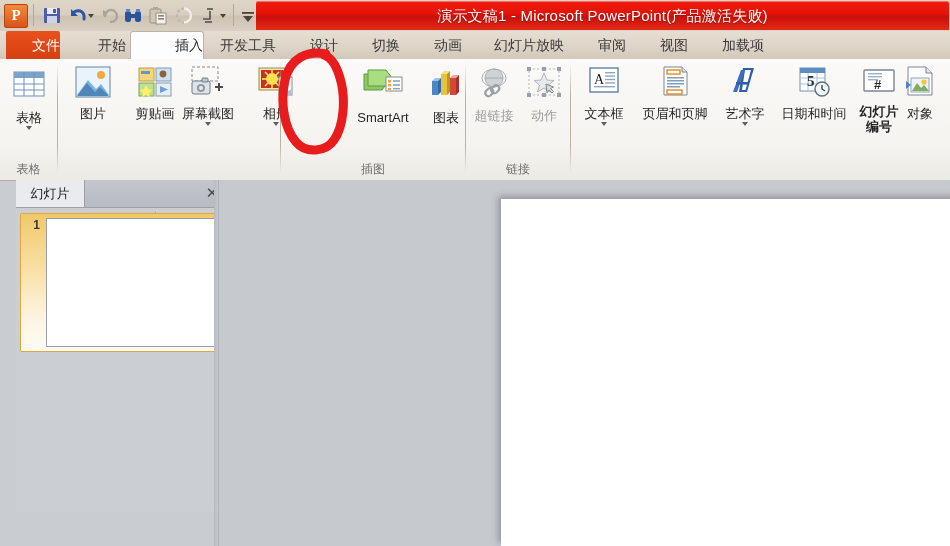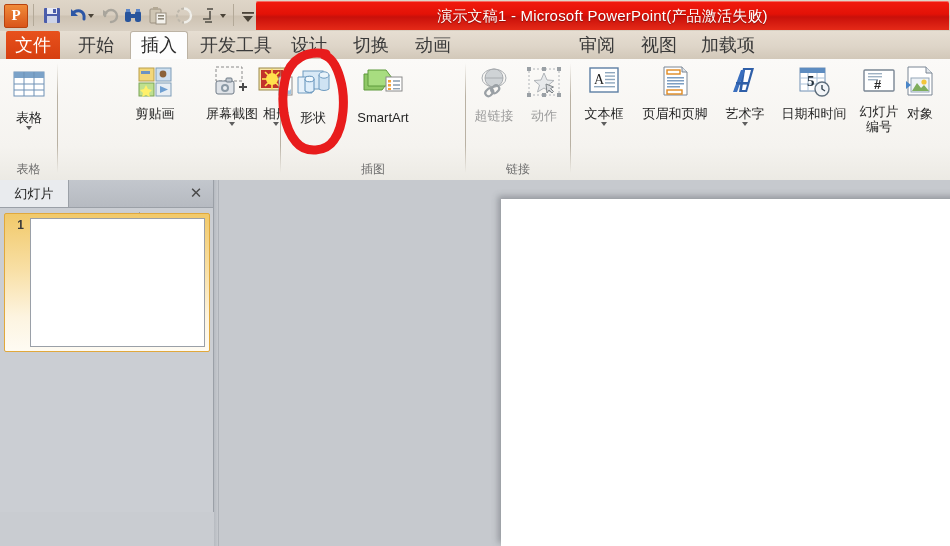--- a/index.html
+++ b/index.html
@@ -43,21 +43,21 @@
   .cap:after{content:"";position:absolute;left:0;top:2px;border-left:3.5px solid transparent;
     border-right:3.5px solid transparent;border-top:4px solid #4a4338;}
 
   
   .tabstrip{
     position:absolute;left:0;top:31px;width:950px;height:28px;
     background:linear-gradient(to bottom,#e6ded2 0%,#ded5c8 55%,#d2c8b9 100%);
   }
   .tab{
     position:absolute;top:0;height:28px;line-height:28px;
-    font-size:18px;color:#3a3a3a;text-align:center;cursor:default;white-space:nowrap;
+    font-size:14px;color:#3a3a3a;text-align:right;cursor:default;white-space:nowrap;
   }
   .tab-file{
     background:linear-gradient(to bottom,#e8511c,#d63f10);
     color:#fff;border-top-left-radius:2px;border-top-right-radius:2px;
   }
   .tab-active{
     background:#fdfdfd;color:#2a2a2a;
     border:1px solid #bcb3a4;border-bottom:none;
     border-top-left-radius:3px;border-top-right-radius:3px;
     box-sizing:border-box;line-height:26px;
@@ -76,31 +76,31 @@
     position:absolute;bottom:2px;height:18px;line-height:18px;width:100%;
     text-align:center;font-size:12px;color:#6e6e6e;
   }
   .btn{
     position:absolute;top:6px;text-align:center;cursor:default;
   }
   .btn .ico{margin:0 auto;display:block;}
   .btn .lbl{
     display:block;font-size:13px;color:#262626;line-height:15px;margin-top:3px;white-space:nowrap;
   }
-  .btn .lbl.two{white-space:normal;width:42px;margin:3px auto 0;}
+  .btn .lbl.two{white-space:normal;width:42px;margin:3px auto 0;font-weight:bold;}
   .btn .arr{
     display:block;margin:1px auto 0;width:0;height:0;
     border-left:3.5px solid transparent;border-right:3.5px solid transparent;
     border-top:4px solid #5e5e5e;
   }
   .btn.dis .lbl{color:#9d9d9d;}
 
   
   .leftpanel{
-    position:absolute;left:0;top:180px;width:213px;height:332px;
+    position:absolute;left:16px;top:180px;width:213px;height:332px;
     background:#cbced3;border-right:1px solid #9ba0a7;
   }
   .ptabs{position:absolute;left:0;top:0;width:213px;height:27px;
     background:linear-gradient(to bottom,#c3c7cd,#b6bac1);border-bottom:1px solid #9ba0a7;}
   .ptab{
     position:absolute;top:0;height:27px;line-height:27px;text-align:center;
     font-size:13px;color:#3b3b3b;cursor:default;
   }
   .ptab-active{background:#e9ebee;border-right:1px solid #9ba0a7;color:#1d1d1d;}
   .ptab-inactive{background:linear-gradient(to bottom,#c8ccd2,#b9bec5);
@@ -222,25 +222,26 @@
     </div>
 
     <div class="title-red">
       <div class="title-text">演示文稿1 - Microsoft PowerPoint(产品激活失败)</div>
     </div>
   </div>
 
   <div class="tabstrip">
     <div class="tab tab-file" style="left:6px;width:54px">文件</div>
     <div class="tab" style="left:66px;width:60px">开始</div>
-    <div class="tab tab-active" style="left:130px;width:58px">插入</div>
+    <div class="tab tab-active" style="left:130px;width:74px">插入</div>
     <div class="tab" style="left:196px;width:80px">开发工具</div>
     <div class="tab" style="left:280px;width:58px">设计</div>
     <div class="tab" style="left:342px;width:58px">切换</div>
     <div class="tab" style="left:404px;width:58px">动画</div>
+    <div class="tab" style="left:464px;width:100px">幻灯片放映</div>
     <div class="tab" style="left:568px;width:58px">审阅</div>
     <div class="tab" style="left:630px;width:58px">视图</div>
     <div class="tab" style="left:692px;width:72px">加载项</div>
   </div>
 
   <div class="ribbon">
 
     <div class="grp" style="left:0;width:57px">
       <div class="btn" style="left:4px;width:50px">
         <span class="ico">
@@ -257,38 +258,49 @@
         </span>
         <span class="lbl">表格</span>
         <span class="arr"></span>
       </div>
       <div class="grp-label">表格</div>
     </div>
     <div class="grp-sep" style="left:57px"></div>
 
     <div class="grp" style="left:58px;width:222px">
 
+      <div class="btn" style="left:8px;width:54px">
+        <span class="ico sel" style="display:inline-block;padding:0">
+          <svg width="38" height="34" viewBox="0 0 38 34">
+            <rect x="2" y="2" width="34" height="30" fill="#eaf2fa" stroke="#5c86ae"></rect>
+            <circle cx="27" cy="10" r="4" fill="#f5a83c"></circle>
+            <path d="M3 30 L14 15 L22 24 L27 19 L35 30 Z" fill="#7fb3dd"></path>
+            <path d="M3 31 L13 18 L21 27 L26 22 L35 31 Z" fill="#4e86b8"></path>
+          </svg>
+        </span>
+        <span class="lbl">图片</span>
+      </div>
 
       <div class="btn" style="left:66px;width:62px">
         <span class="ico">
           <svg width="38" height="34" viewBox="0 0 38 34">
             <rect x="3" y="3" width="15" height="13" fill="#f3d77a" stroke="#b9a04d"></rect>
             <rect x="5" y="6" width="9" height="3" fill="#6d93c4"></rect>
             <rect x="20" y="3" width="15" height="13" fill="#cfe0ef" stroke="#7f9db8"></rect>
             <circle cx="27" cy="9" r="3.4" fill="#8c6239"></circle>
             <rect x="3" y="18" width="15" height="13" fill="#bfe08f" stroke="#7aa357"></rect>
             <path d="M10 20 l2 4 4 1 -3 3 1 4 -4 -2 -4 2 1 -4 -3 -3 4 -1z" fill="#fff06a"></path>
             <rect x="20" y="18" width="15" height="13" fill="#e8eef4" stroke="#7f9db8"></rect>
             <path d="M24 21 L32 24.5 L24 28 Z" fill="#6f9fd1"></path>
           </svg>
         </span>
         <span class="lbl">剪贴画</span>
       </div>
 
-      <div class="btn" style="left:142px;width:64px">
+      <div class="btn" style="left:118px;width:64px">
         <span class="ico">
           <svg width="44" height="34" viewBox="0 0 44 34">
             <rect x="6" y="2" width="26" height="14" fill="none" stroke="#8a8a8a" stroke-dasharray="3 2"></rect>
             <rect x="6" y="16" width="18" height="13" rx="2" fill="#dfe3e8" stroke="#6e7a86"></rect>
             <circle cx="15" cy="23" r="4" fill="#8c9aa6"></circle>
             <circle cx="15" cy="23" r="2" fill="#e9edf1"></circle>
             <rect x="16" y="13" width="6" height="4" rx="1" fill="#c3cad1" stroke="#6e7a86"></rect>
             <path d="M29 22 h8 M33 18 v8" stroke="#4a4a4a" stroke-width="2"></path>
           </svg>
         </span>
@@ -317,33 +329,20 @@
           </svg>
         </span>
         <span class="lbl">相册</span>
         <span class="arr"></span>
       </div>
     </div>
     <div class="grp-sep" style="left:280px"></div>
 
     <div class="grp" style="left:281px;width:184px">
 
-      <div class="btn" style="left:6px;width:52px">
-        <span class="ico">
-          <svg width="40" height="38" viewBox="0 0 40 38">
-            <rect x="10" y="6" width="20" height="18" fill="#d8e9f6" stroke="#6e9bc0"></rect>
-            <path d="M26 10 a7 5 0 0 1 10 0 v14 a7 5 0 0 1 -10 0 z" fill="#cfe3f3" stroke="#6e9bc0"></path>
-            <ellipse cx="31" cy="10" rx="5" ry="3.2" fill="#eaf4fb" stroke="#6e9bc0"></ellipse>
-            <path d="M5 12 h14 v16 h-14 z" fill="#e6f1fa" stroke="#6e9bc0"></path>
-            <path d="M12 14 a6 4.2 0 0 1 9 0 v12 a6 4.2 0 0 1 -9 0 z" fill="#dfeefa" stroke="#5f8fb8"></path>
-            <ellipse cx="16.5" cy="14" rx="4.5" ry="2.8" fill="#f2f9fd" stroke="#5f8fb8"></ellipse>
-          </svg>
-        </span>
-        <span class="lbl">形状</span>
-      </div>
 
       <div class="btn" style="left:62px;width:80px">
         <span class="ico">
           <svg width="42" height="38" viewBox="0 0 42 38">
             <path d="M2 9 L20 9 L26 17 L20 25 L2 25 Z" fill="#8fc866" stroke="#5f9a3c"></path>
             <path d="M6 5 L24 5 L30 13 L24 21 L6 21 Z" fill="#a8dd80" stroke="#5f9a3c"></path>
             <rect x="24" y="12" width="16" height="14" fill="#fff" stroke="#8a8a8a"></rect>
             <g fill="#f2a33c">
               <rect x="26" y="15" width="3" height="2.5"></rect>
               <rect x="26" y="19" width="3" height="2.5"></rect>
@@ -352,20 +351,42 @@
             <g fill="#8fa4b5">
               <rect x="31" y="15.2" width="7" height="1.6"></rect>
               <rect x="31" y="19.2" width="7" height="1.6"></rect>
               <rect x="31" y="23" width="7" height="1.4"></rect>
             </g>
           </svg>
         </span>
         <span class="lbl">SmartArt</span>
       </div>
 
+      <div class="btn" style="left:144px;width:42px">
+        <span class="ico">
+          <svg width="38" height="38" viewBox="0 0 38 38">
+            <g>
+              <path d="M5 16 l3 -3 h6 l-3 3 z" fill="#9dc3e6"></path>
+              <rect x="5" y="16" width="6" height="14" fill="#4a86c8"></rect>
+              <path d="M11 16 l3 -3 v14 l-3 3 z" fill="#2f6ba8"></path>
+            </g>
+            <g>
+              <path d="M14 9 l3 -3 h6 l-3 3 z" fill="#f2e08a"></path>
+              <rect x="14" y="9" width="6" height="21" fill="#e3c43c"></rect>
+              <path d="M20 9 l3 -3 v21 l-3 3 z" fill="#b89a1e"></path>
+            </g>
+            <g>
+              <path d="M23 13 l3 -3 h6 l-3 3 z" fill="#f0a59a"></path>
+              <rect x="23" y="13" width="6" height="17" fill="#d6473a"></rect>
+              <path d="M29 13 l3 -3 v17 l-3 3 z" fill="#a8302a"></path>
+            </g>
+          </svg>
+        </span>
+        <span class="lbl">图表</span>
+      </div>
       <div class="grp-label">插图</div>
     </div>
     <div class="grp-sep" style="left:465px"></div>
 
     <div class="grp" style="left:466px;width:104px">
       <div class="btn dis" style="left:56px;width:44px">
         <span class="ico">
           <svg width="38" height="36" viewBox="0 0 38 36">
             <rect x="4" y="4" width="30" height="26" fill="none" stroke="#b0b4b8" stroke-dasharray="2 2"></rect>
             <g fill="#9aa0a5">

